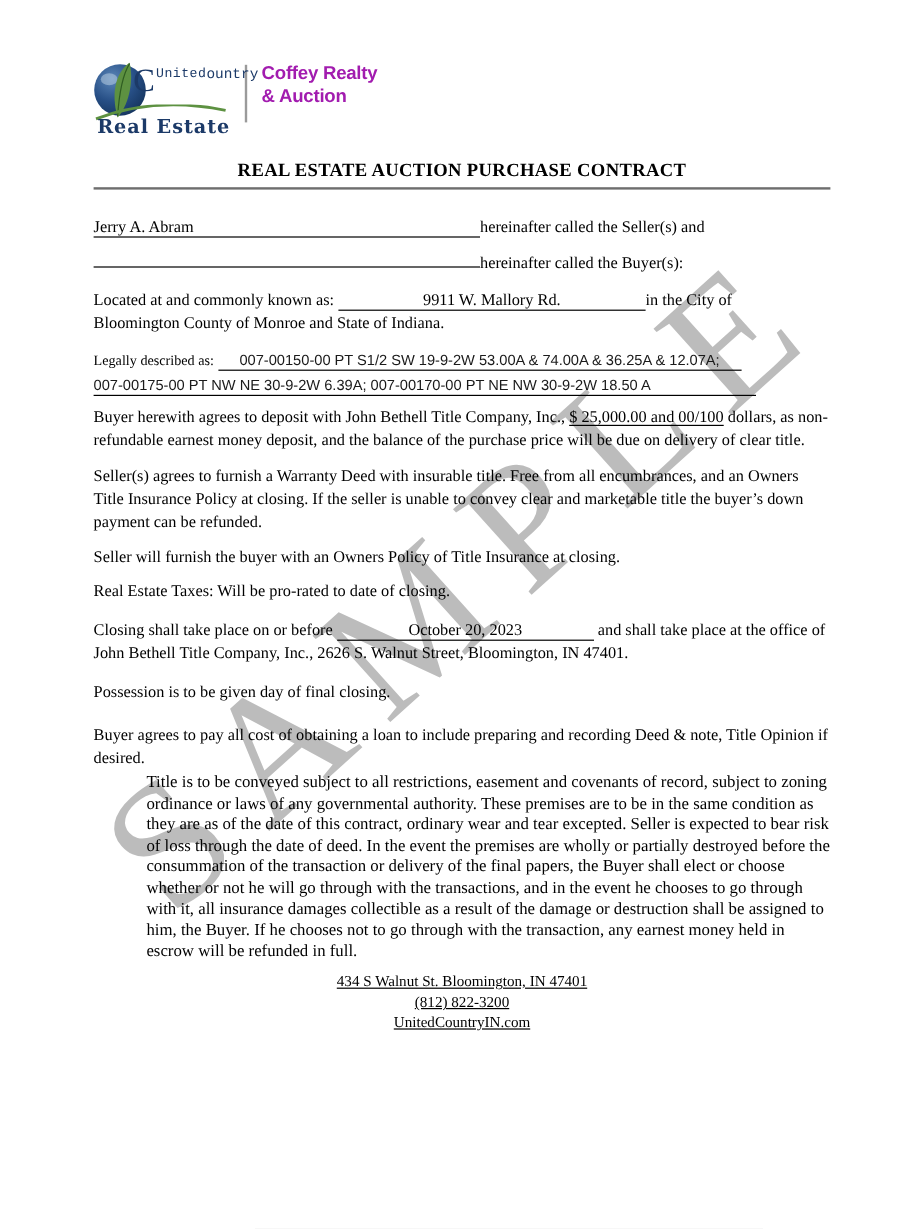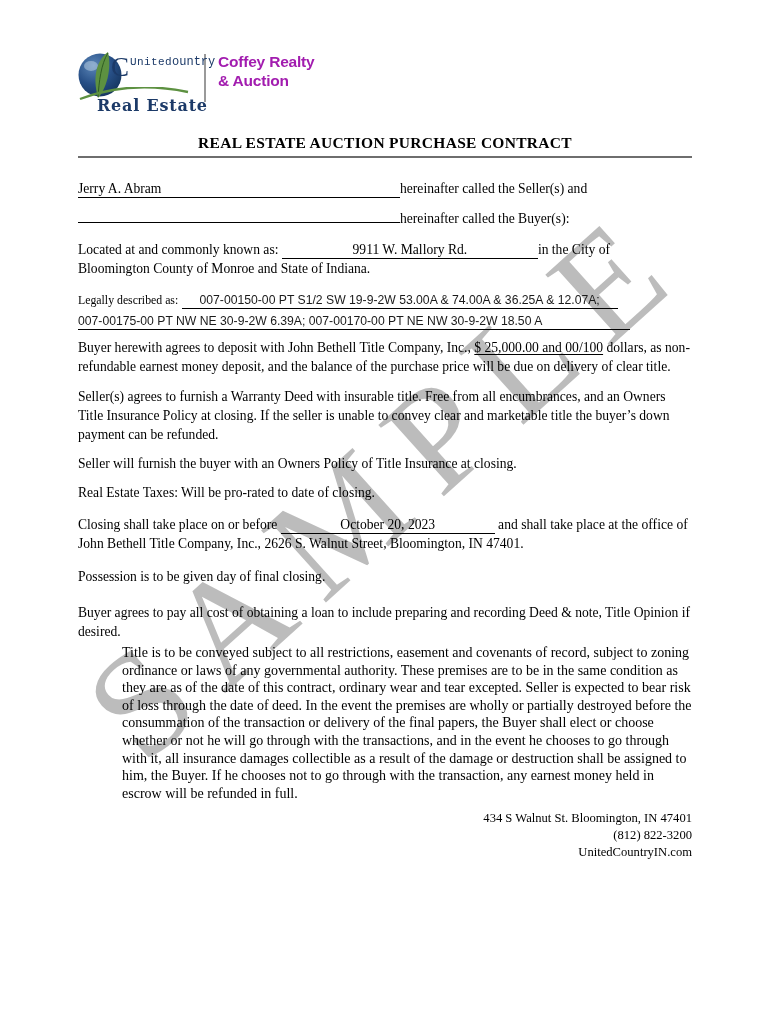--- a/index.html
+++ b/index.html
@@ -24,21 +24,21 @@
   .logo-row { display:flex; align-items:flex-start; height:64px; }
   .uc-logo { position:relative; width:116px; height:64px; flex:0 0 auto; }
   .globe-svg { position:absolute; left:0; top:0; }
   .uc-words { position:absolute; left:33px; top:3px; display:flex; color:#1c3a68; }
   .uc-c { font-size:27px; line-height:25px; font-weight:400; }
   .uc-stack { display:flex; flex-direction:row; margin-left:1px;font-family:Liberation Mono, monospace; }
   .uc-united { font-size:11px; line-height:10px; letter-spacing:0.4px; margin-top:2px; }
   .uc-ountry { font-size:12px; line-height:15px; }
   .uc-swoosh { position:absolute; left:0; top:35px; }
   .uc-realestate {
-    position:absolute; left:19px; top:44px;
+    position:absolute; left:3px; top:44px;
     font-family:"DejaVu Serif", serif; font-weight:bold;
     font-size:16px; letter-spacing:0.8px; color:#1c3a68; white-space:nowrap;
   }
   .logo-divider { width:2px; height:48px; background:#9a9a9a; margin:2px 12px 0 10px; flex:0 0 auto; }
   .coffey {
     margin-top:0; font-family:"Liberation Sans", sans-serif; font-weight:bold;
     font-size:15.5px; line-height:19px; letter-spacing:-0.2px; color:#a21caf;
   }
 
   
@@ -58,21 +58,21 @@
   .legal-label { font-size:11.8px; }
   .sans-val { font-family:"Liberation Sans", sans-serif; font-size:12.2px; color:#1a1a1a; }
   .deposit { margin-top:8px; }
   .warranty { margin-top:11px; }
   .owners { margin-top:10px; }
   .taxes { margin-top:10px; }
   .closing { margin-top:13px; }
   .feeblock { margin-top:14px; }
   .loan { margin-top:17px; }
   .clause { margin-top:3px; margin-left:44px; width:572px; font-size:14px; line-height:17.6px; }
-  .footer { margin-top:8px; text-align:right; font-size:12.6px; line-height:17px; }
+  .footer { margin-top:8px; text-align:center; font-size:12.6px; line-height:17px;text-decoration:underline; }
 
   
   .blank {
     display:inline-block; border-bottom:1.3px solid #000;
     text-align:center; line-height:16px; vertical-align:baseline;
   }
   .b-day   { width:56px; }
   .b-month { width:88px; }
   .b-name  { width:322px; text-align:left; }
   .b-empty { width:322px; }

